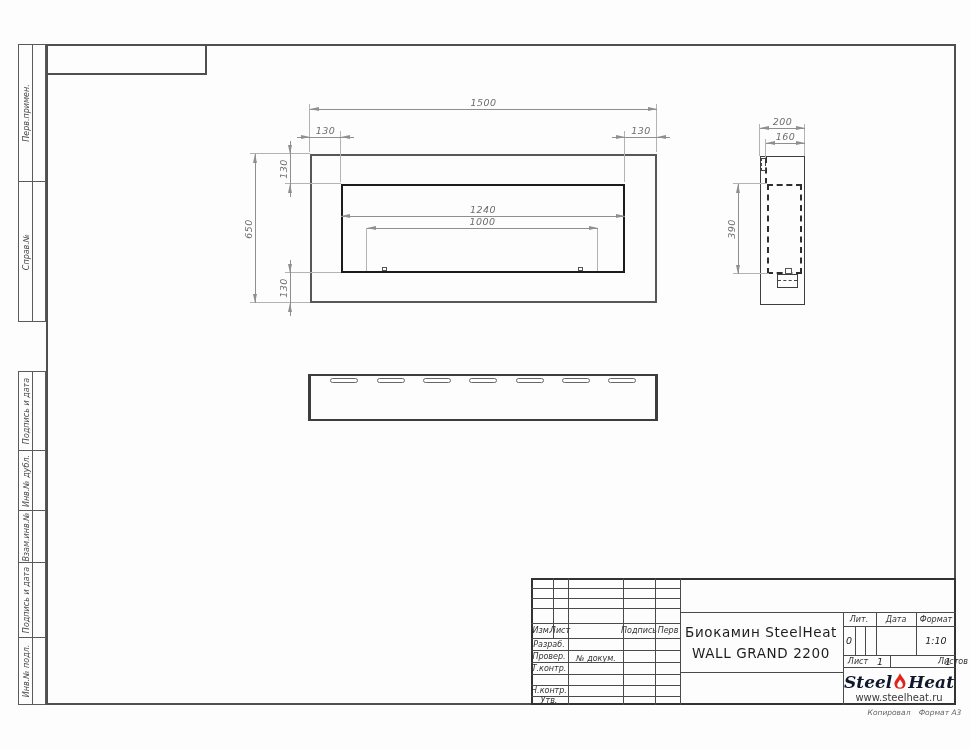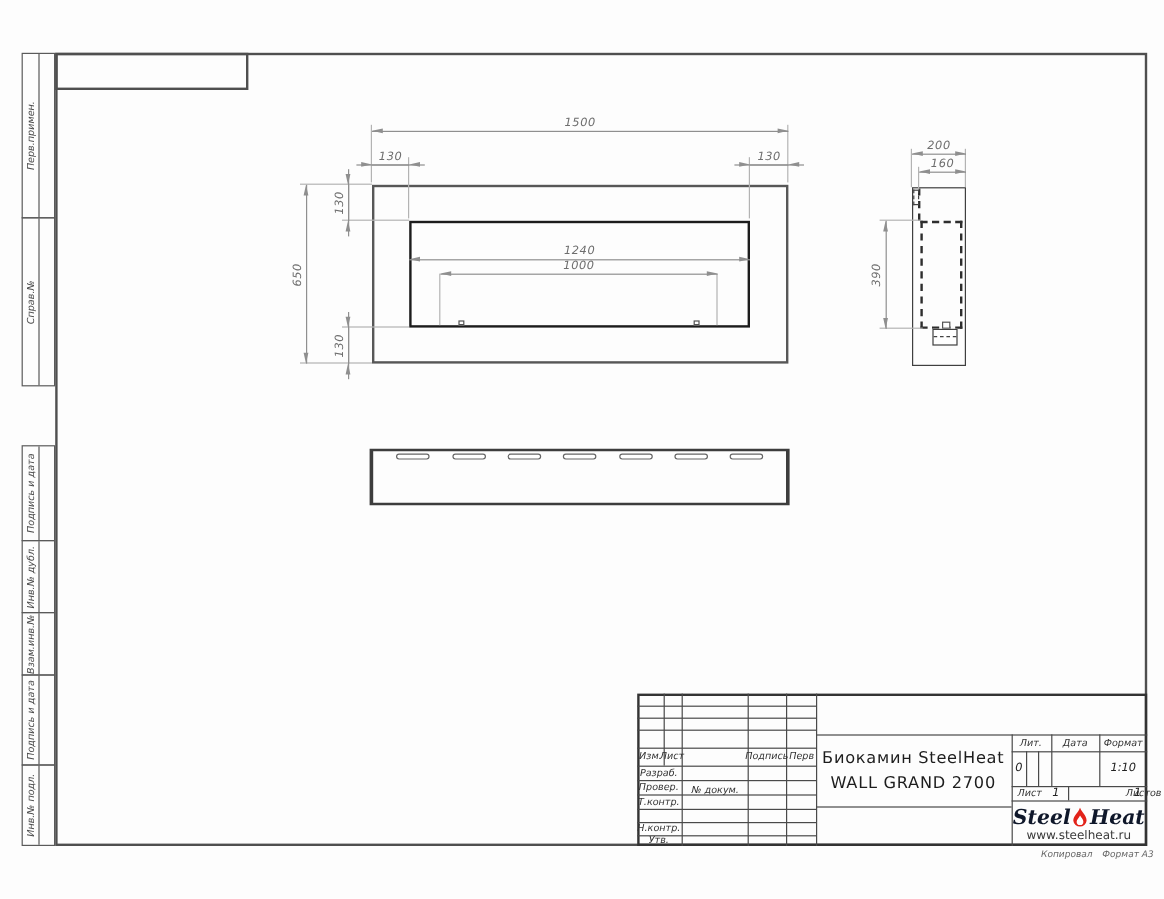--- a/index.html
+++ b/index.html
@@ -245,21 +245,21 @@
   <span class="tb-label" style="left:639px;top:630px;">Подпись</span>
   <span class="tb-label" style="left:668px;top:630px;">Перв</span>
 
   <span class="tb-label" style="left:549px;top:644px;">Разраб.</span>
   <span class="tb-label" style="left:549px;top:656px;">Провер.</span>
   <span class="tb-label" style="left:549px;top:668px;">Т.контр.</span>
   <span class="tb-label" style="left:549px;top:690px;">Н.контр.</span>
   <span class="tb-label" style="left:549px;top:700px;">Утв.</span>
 
   <span class="tb-title" style="left:761px;top:632px;">Биокамин SteelHeat</span>
-  <span class="tb-title" style="left:761px;top:653px;">WALL GRAND 2700</span>
+  <span class="tb-title" style="left:761px;top:653px;">WALL GRAND 2200</span>
 
   <span class="tb-label" style="left:859px;top:619px;">Лит.</span>
   <span class="tb-label" style="left:896px;top:619px;">Дата</span>
   <span class="tb-label" style="left:936px;top:619px;">Формат</span>
   <span class="tb-val" style="left:849px;top:640px;">0</span>
   <span class="tb-val" style="left:936px;top:640px;">1:10</span>
 
   <span class="tb-label" style="left:858px;top:661px;">Лист</span>
   <span class="tb-val" style="left:880px;top:661px;">1</span>
   <span class="tb-label" style="left:909px;top:661px;margin-left:44px;">Листов</span>

